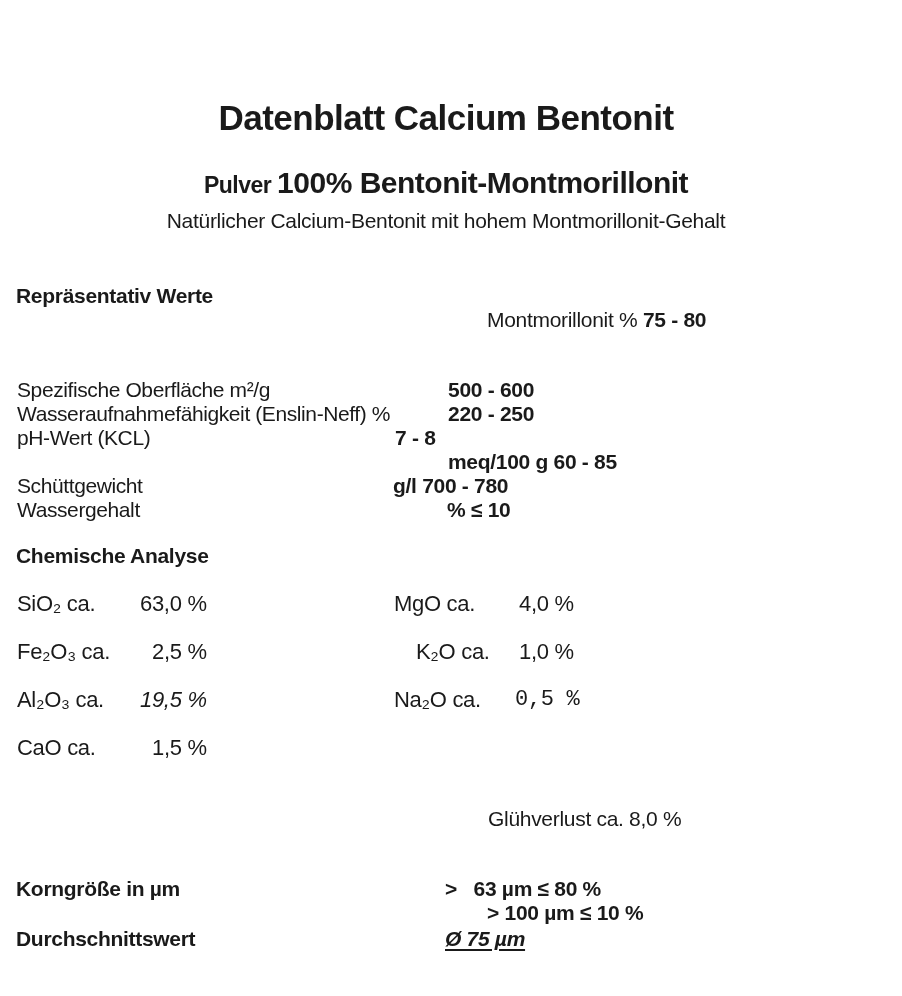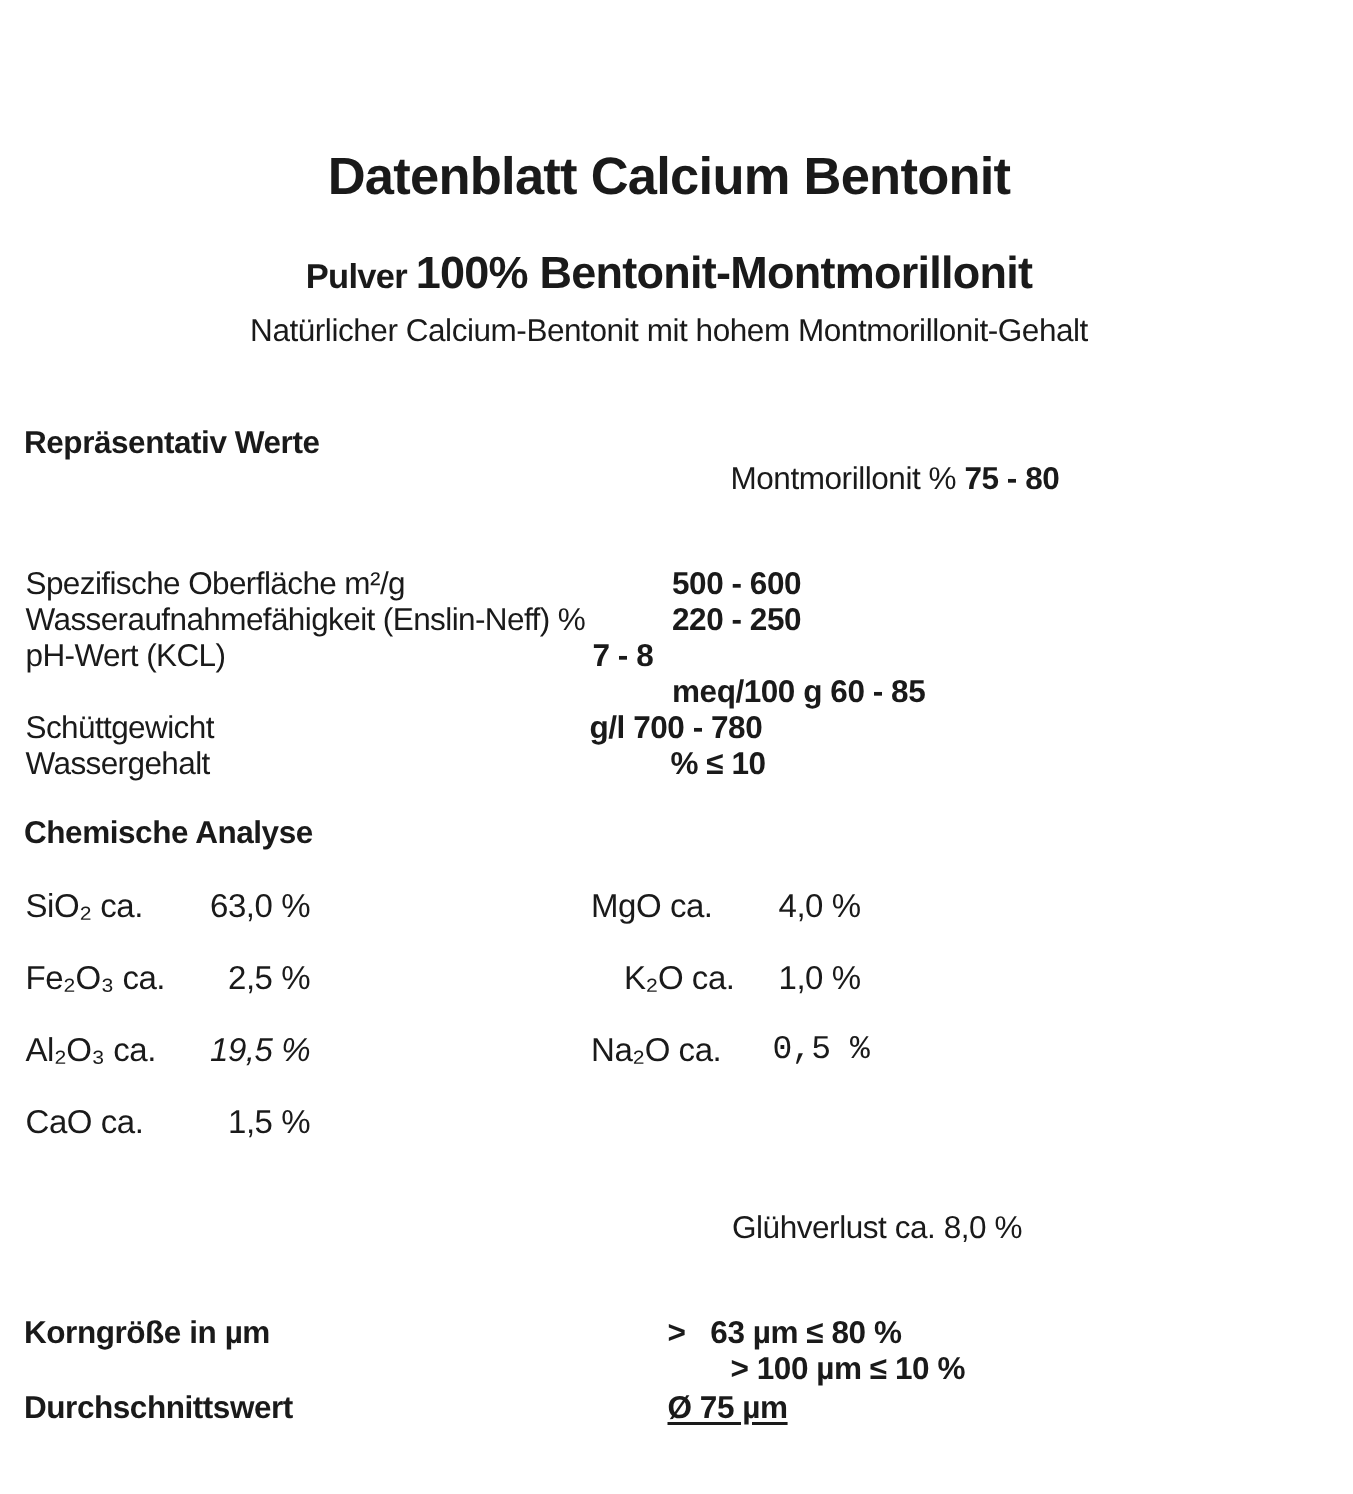--- a/index.html
+++ b/index.html
@@ -118,15 +118,15 @@
   <span class="abs chem-label" style="left:17px;  top:735px;">CaO ca.</span>
   <span class="abs chem-value" style="left:137px; top:735px;">1,5 %</span>
 
   <div class="abs txt" style="left:488px; top:807px;">Glühverlust ca. 8,0 %</div>
 
   <div class="abs txt bold" style="left:16px; top:877px;">Korngröße in µm</div>
   <div class="abs txt bold" style="left:445px; top:877px;">&gt;   63 µm ≤ 80 %</div>
   <div class="abs txt bold" style="left:487px; top:901px;">&gt; 100 µm ≤ 10 %</div>
 
   <div class="abs txt bold" style="left:16px; top:927px;">Durchschnittswert</div>
-  <div class="abs txt bold underlined" style="left:445px; top:927px;">Ø 75 µm</div>
+  <div class="abs txt bold underlined" style="left:445px; top:927px;font-style:italic;">Ø 75 µm</div>
 
 </div>
 
 </body></html>

